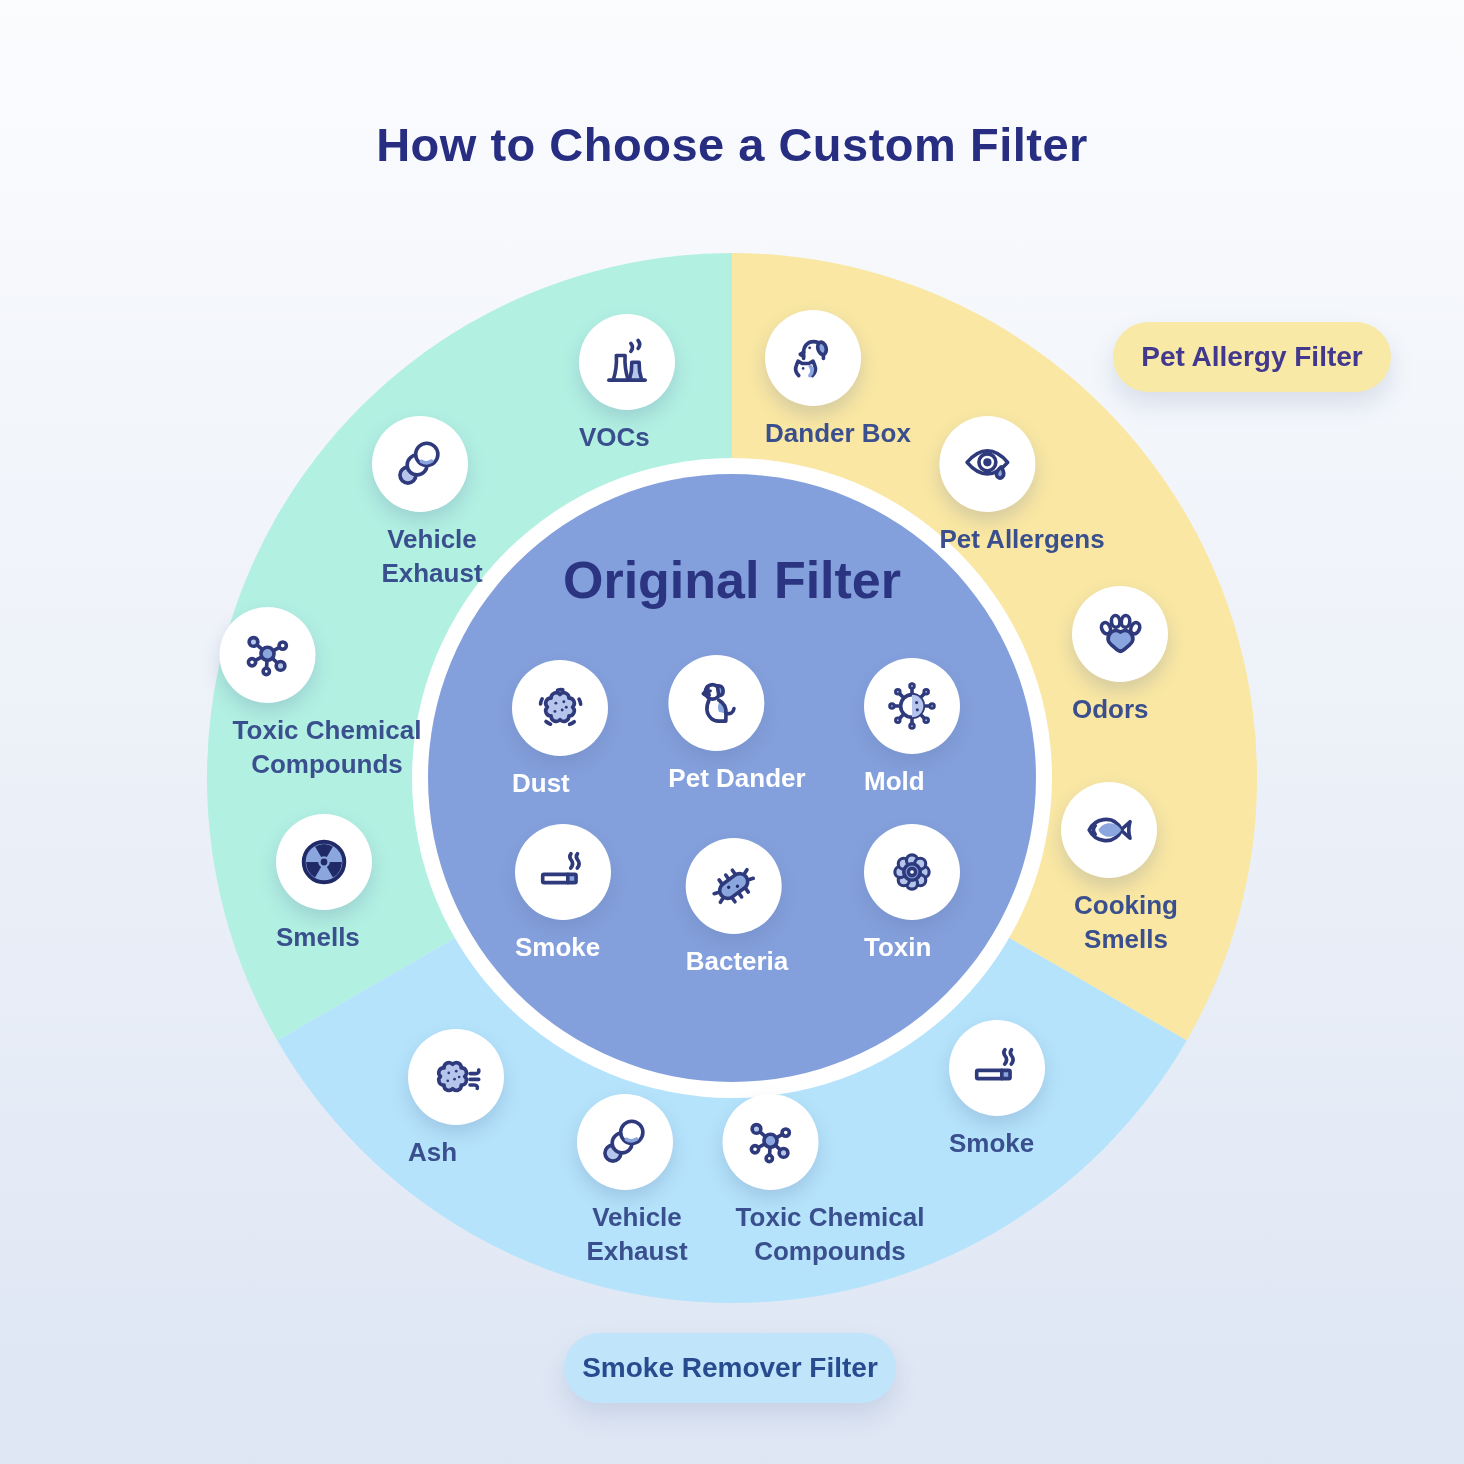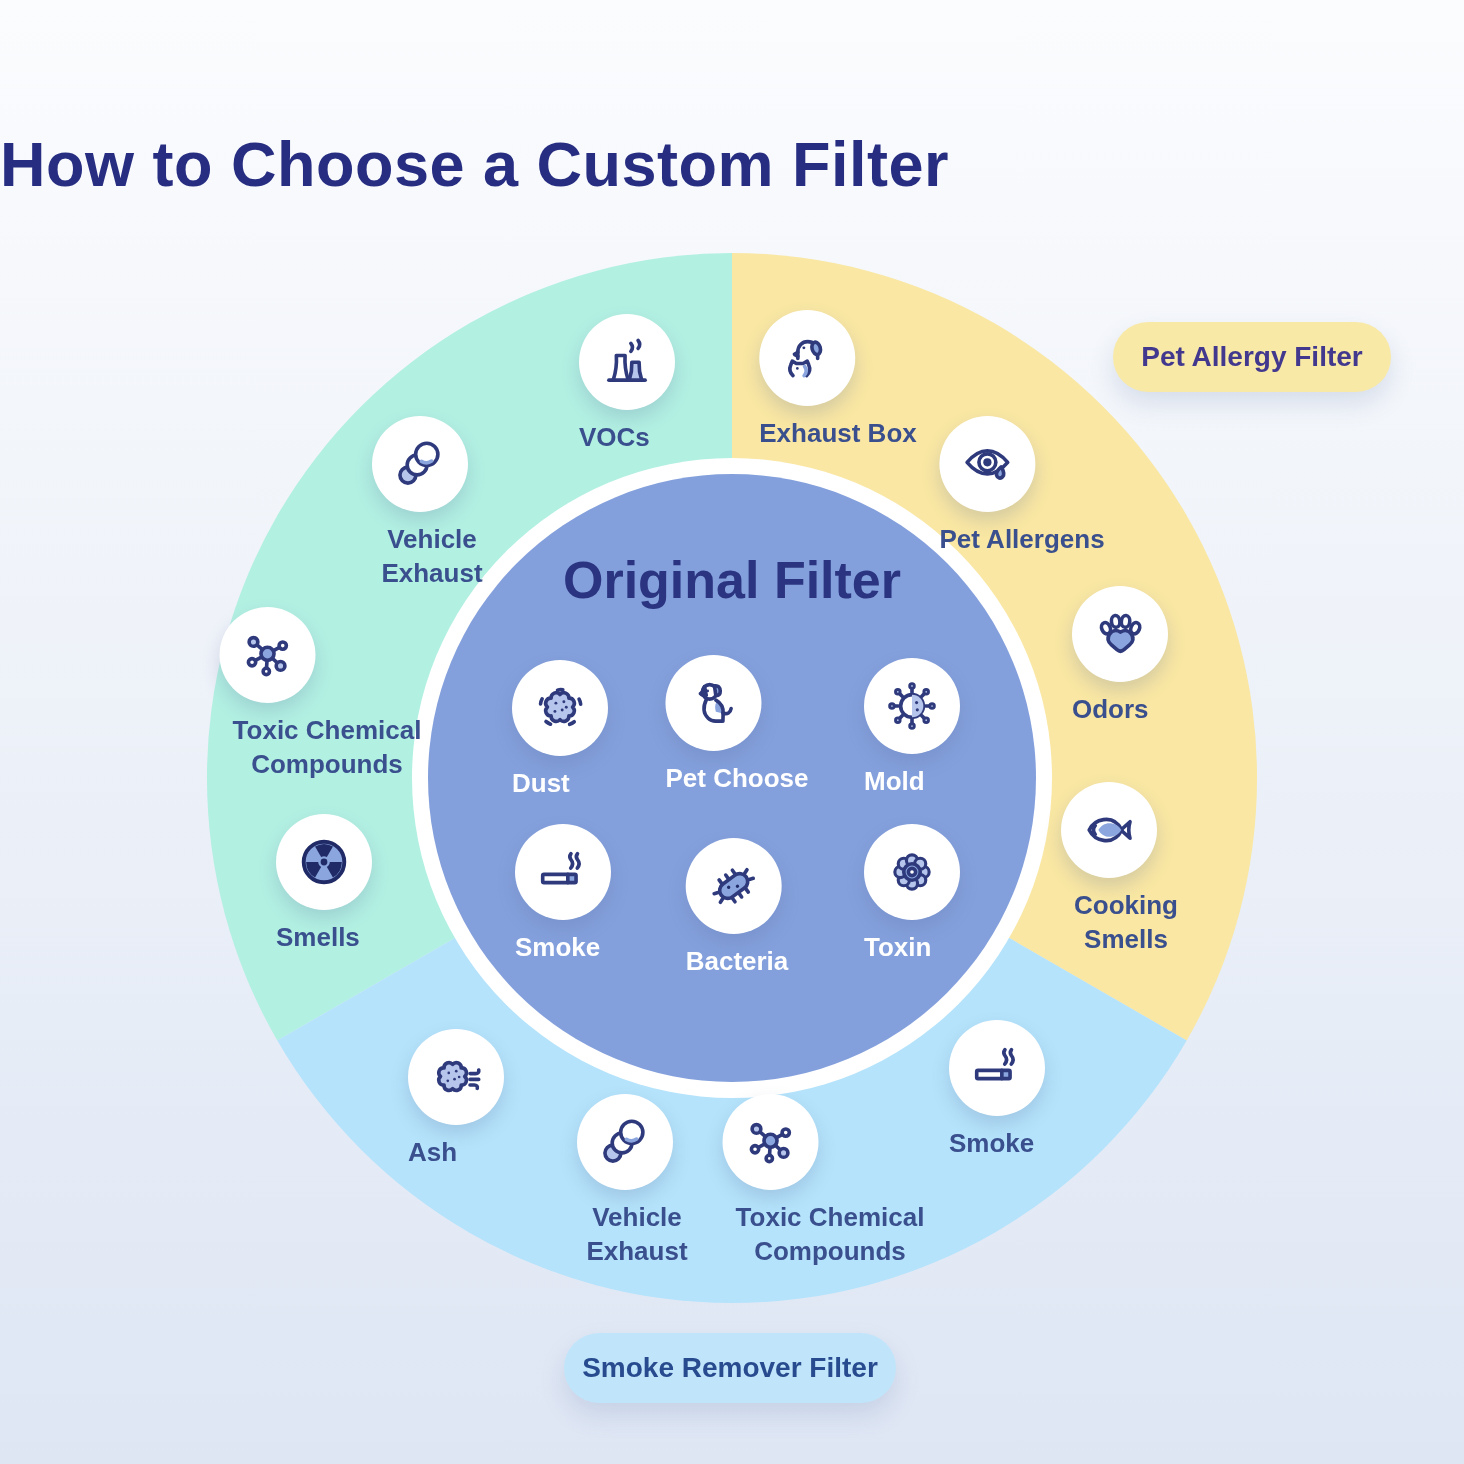--- a/index.html
+++ b/index.html
@@ -2,22 +2,22 @@
 <html><head>
 <meta charset="utf-8">
 <style>
   html,body{margin:0;padding:0;background:#e9edf5;}
   .stage{
     position:relative;width:1464px;height:1464px;overflow:hidden;
     background:linear-gradient(180deg,#fbfcfe 0%,#f2f5fa 32%,#dee6f4 100%);
     font-family:"Liberation Sans",sans-serif;
   }
   .page-title{
-    position:absolute;top:86px;left:0;width:100%;text-align:left;
-    font-size:63px;font-weight:bold;color:#272e82;letter-spacing:.5px;
+    position:absolute;top:86px;left:0;width:100%;text-align:center;
+    font-size:47px;font-weight:bold;color:#272e82;letter-spacing:.5px;
   }
   .ring-svg{position:absolute;left:0;top:0;width:1464px;height:1464px;}
   .pill{
     position:absolute;height:70px;border-radius:35px;box-sizing:border-box;
     display:flex;align-items:center;justify-content:center;
     font-size:28px;font-weight:bold;
     box-shadow:0 12px 24px rgba(90,115,165,.18);
   }
   #pill-toxin{left:43px;top:322px;width:301px;}
   #pill-pet{left:1113px;top:322px;width:278px;}
@@ -116,21 +116,21 @@
           <svg viewBox="0 0 24 24" fill="none" stroke="#2e3a7c" stroke-width="1.5" stroke-linecap="round" stroke-linejoin="round">
             <path d="M8.1 12.2V9.6c0-2.7 1.8-4.4 4.1-4.4 2.3 0 4.1 1.6 4.1 4.1v2.9" fill="none"></path>
             <ellipse cx="15.7" cy="8" rx="1.7" ry="2.6" fill="#8ba6de" transform="rotate(-15 15.7 8)"></ellipse>
             <circle cx="10.6" cy="7.8" r=".6" fill="#2e3a7c" stroke="none"></circle>
             <path d="M8.1 9.6l-1.4.9 1.4.8" fill="none"></path>
             <path d="M6.1 19.3c-1.3-1.2-1.6-2.9-.9-4.5l.6-1.5 1.7 1h2.8l1.7-1 .6 1.5c.7 1.6.4 3.3-.9 4.5" fill="#fff"></path>
             <path d="M10.9 15.5c.9 1.2.8 2.7-.2 3.8" stroke="#8ba6de"></path>
             <circle cx="7.9" cy="16.3" r=".55" fill="#2e3a7c" stroke="none"></circle>
           </svg>
         </div>
-        <div class="label">Exhaust Box</div>
+        <div class="label">Dander Box</div>
       </div>
       <div class="item outer" style="left:1022px;top:416px">
         <div class="badge">
           <svg viewBox="0 0 24 24" fill="none" stroke="#2e3a7c" stroke-width="1.5" stroke-linecap="round" stroke-linejoin="round">
             <path fill="#fff" d="M3.6 11.3C9 4.9 15 4.9 20.4 11.3 15 17.7 9 17.7 3.6 11.3Z"></path>
             <circle cx="12" cy="11.3" r="3.5" fill="#fff"></circle>
             <circle cx="12" cy="11.3" r="1.7" fill="#2e3a7c" stroke="none"></circle>
             <path fill="#8ba6de" d="M17.7 13.2c1.2 1.9 1.4 3.2.6 4.1-.8.9-2.2.6-2.5-.6-.3-1.1.5-2.3 1.9-3.5Z"></path>
           </svg>
         </div>
@@ -234,21 +234,21 @@
             <path fill="#8ba6de" stroke="none" d="M13.2 11.6c1.6 1.1 2.4 2.6 2.4 4.6l-2.6-.6c-.5-1.5-.4-2.8.2-4Z"></path>
             <path d="M13 10.8c2.1 1.2 3.1 3 3 5.4l-.1 3.3" fill="none"></path>
             <path d="M15.9 16.2c1.9.6 3.1-.1 3.4-1.9" fill="none"></path>
             <circle cx="10.4" cy="7.4" r="3" fill="#fff"></circle>
             <path fill="#fff" d="M8.3 5.2 7 8.3l2 .5Z"></path>
             <path fill="#8ba6de" d="M12.4 4.9c1.5-.3 2.4.6 2.4 2.2 0 1.1-.7 1.8-1.8 1.9Z"></path>
             <circle cx="9.6" cy="7" r=".55" fill="#2e3a7c" stroke="none"></circle>
             <path d="M7.5 7.6l-.9.5.8.6" fill="none"></path>
           </svg>
         </div>
-        <div class="label">Pet Choose</div>
+        <div class="label">Pet Dander</div>
       </div>
       <div class="item center" style="left:912px;top:658px">
         <div class="badge">
           <svg viewBox="0 0 24 24" fill="none" stroke="#2e3a7c" stroke-width="1.5" stroke-linecap="round" stroke-linejoin="round">
             <path d="M17.6 12h1.8M15.96 8.04l1.27-1.27M12 6.4V4.6M8.04 8.04 6.77 6.77M6.4 12H4.6M8.04 15.96l-1.27 1.27M12 17.6v1.8M15.96 15.96l1.27 1.27"></path>
             <g fill="#b6c5ec" stroke-width="1.2">
               <circle cx="20.3" cy="12" r=".95"></circle>
               <circle cx="17.87" cy="6.13" r=".95"></circle>
               <circle cx="12" cy="3.7" r=".95"></circle>
               <circle cx="6.13" cy="6.13" r=".95"></circle>

